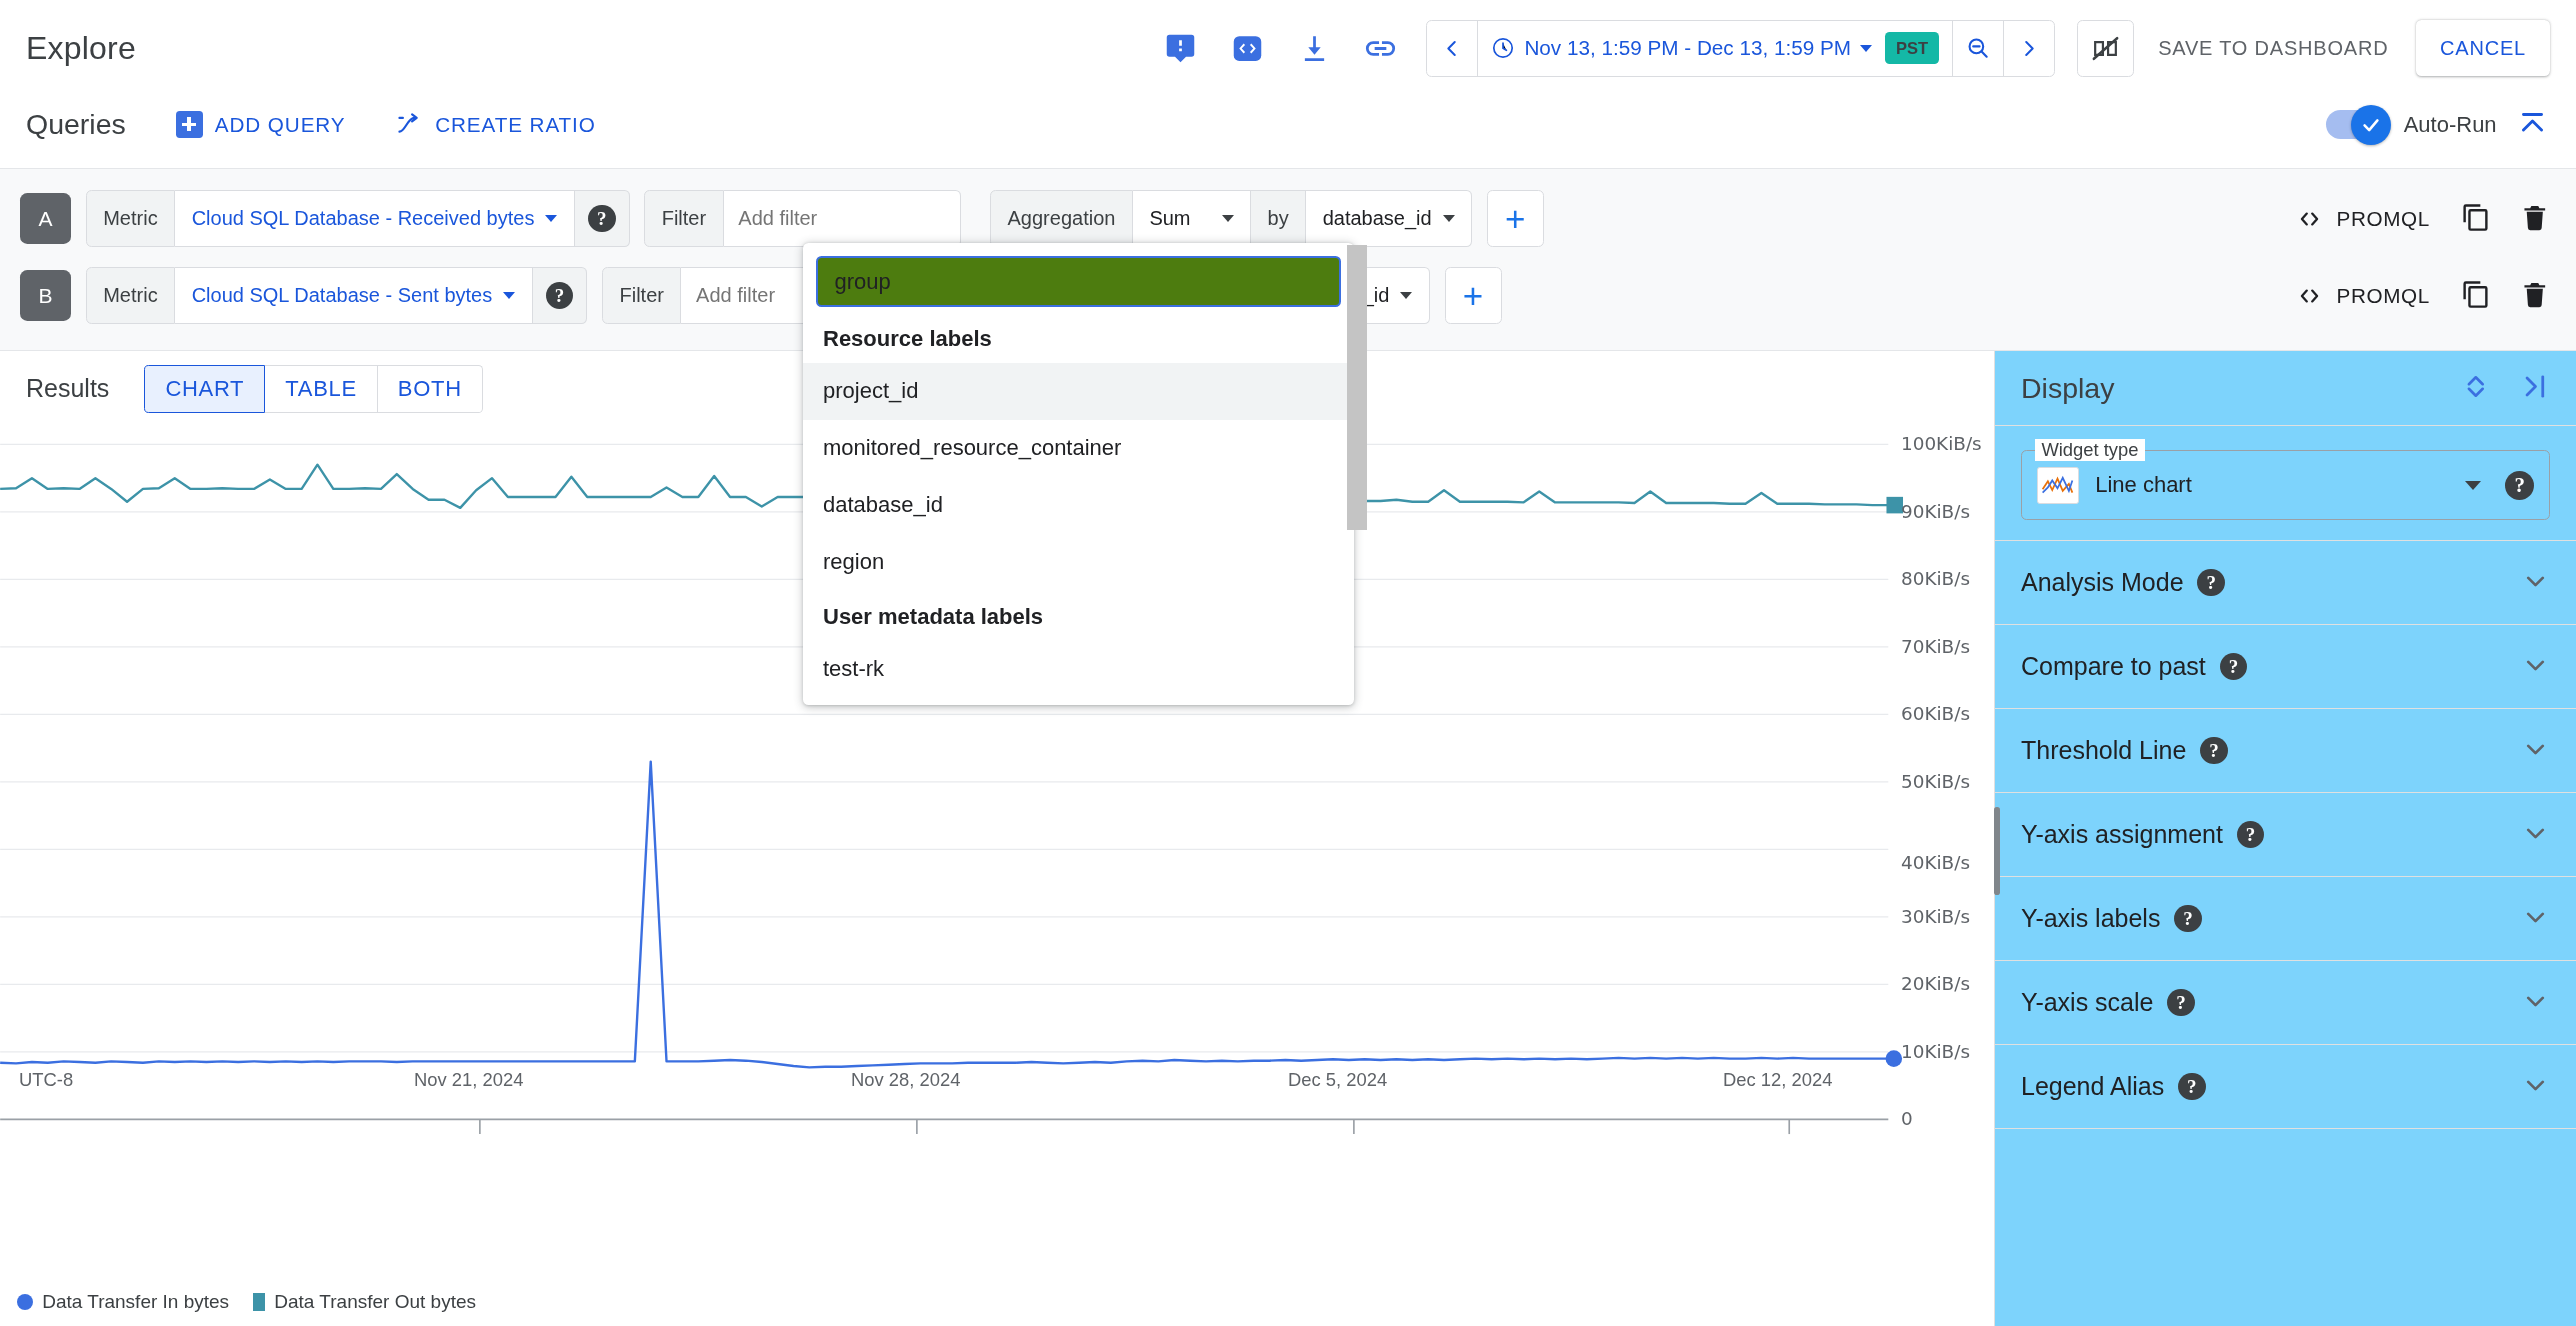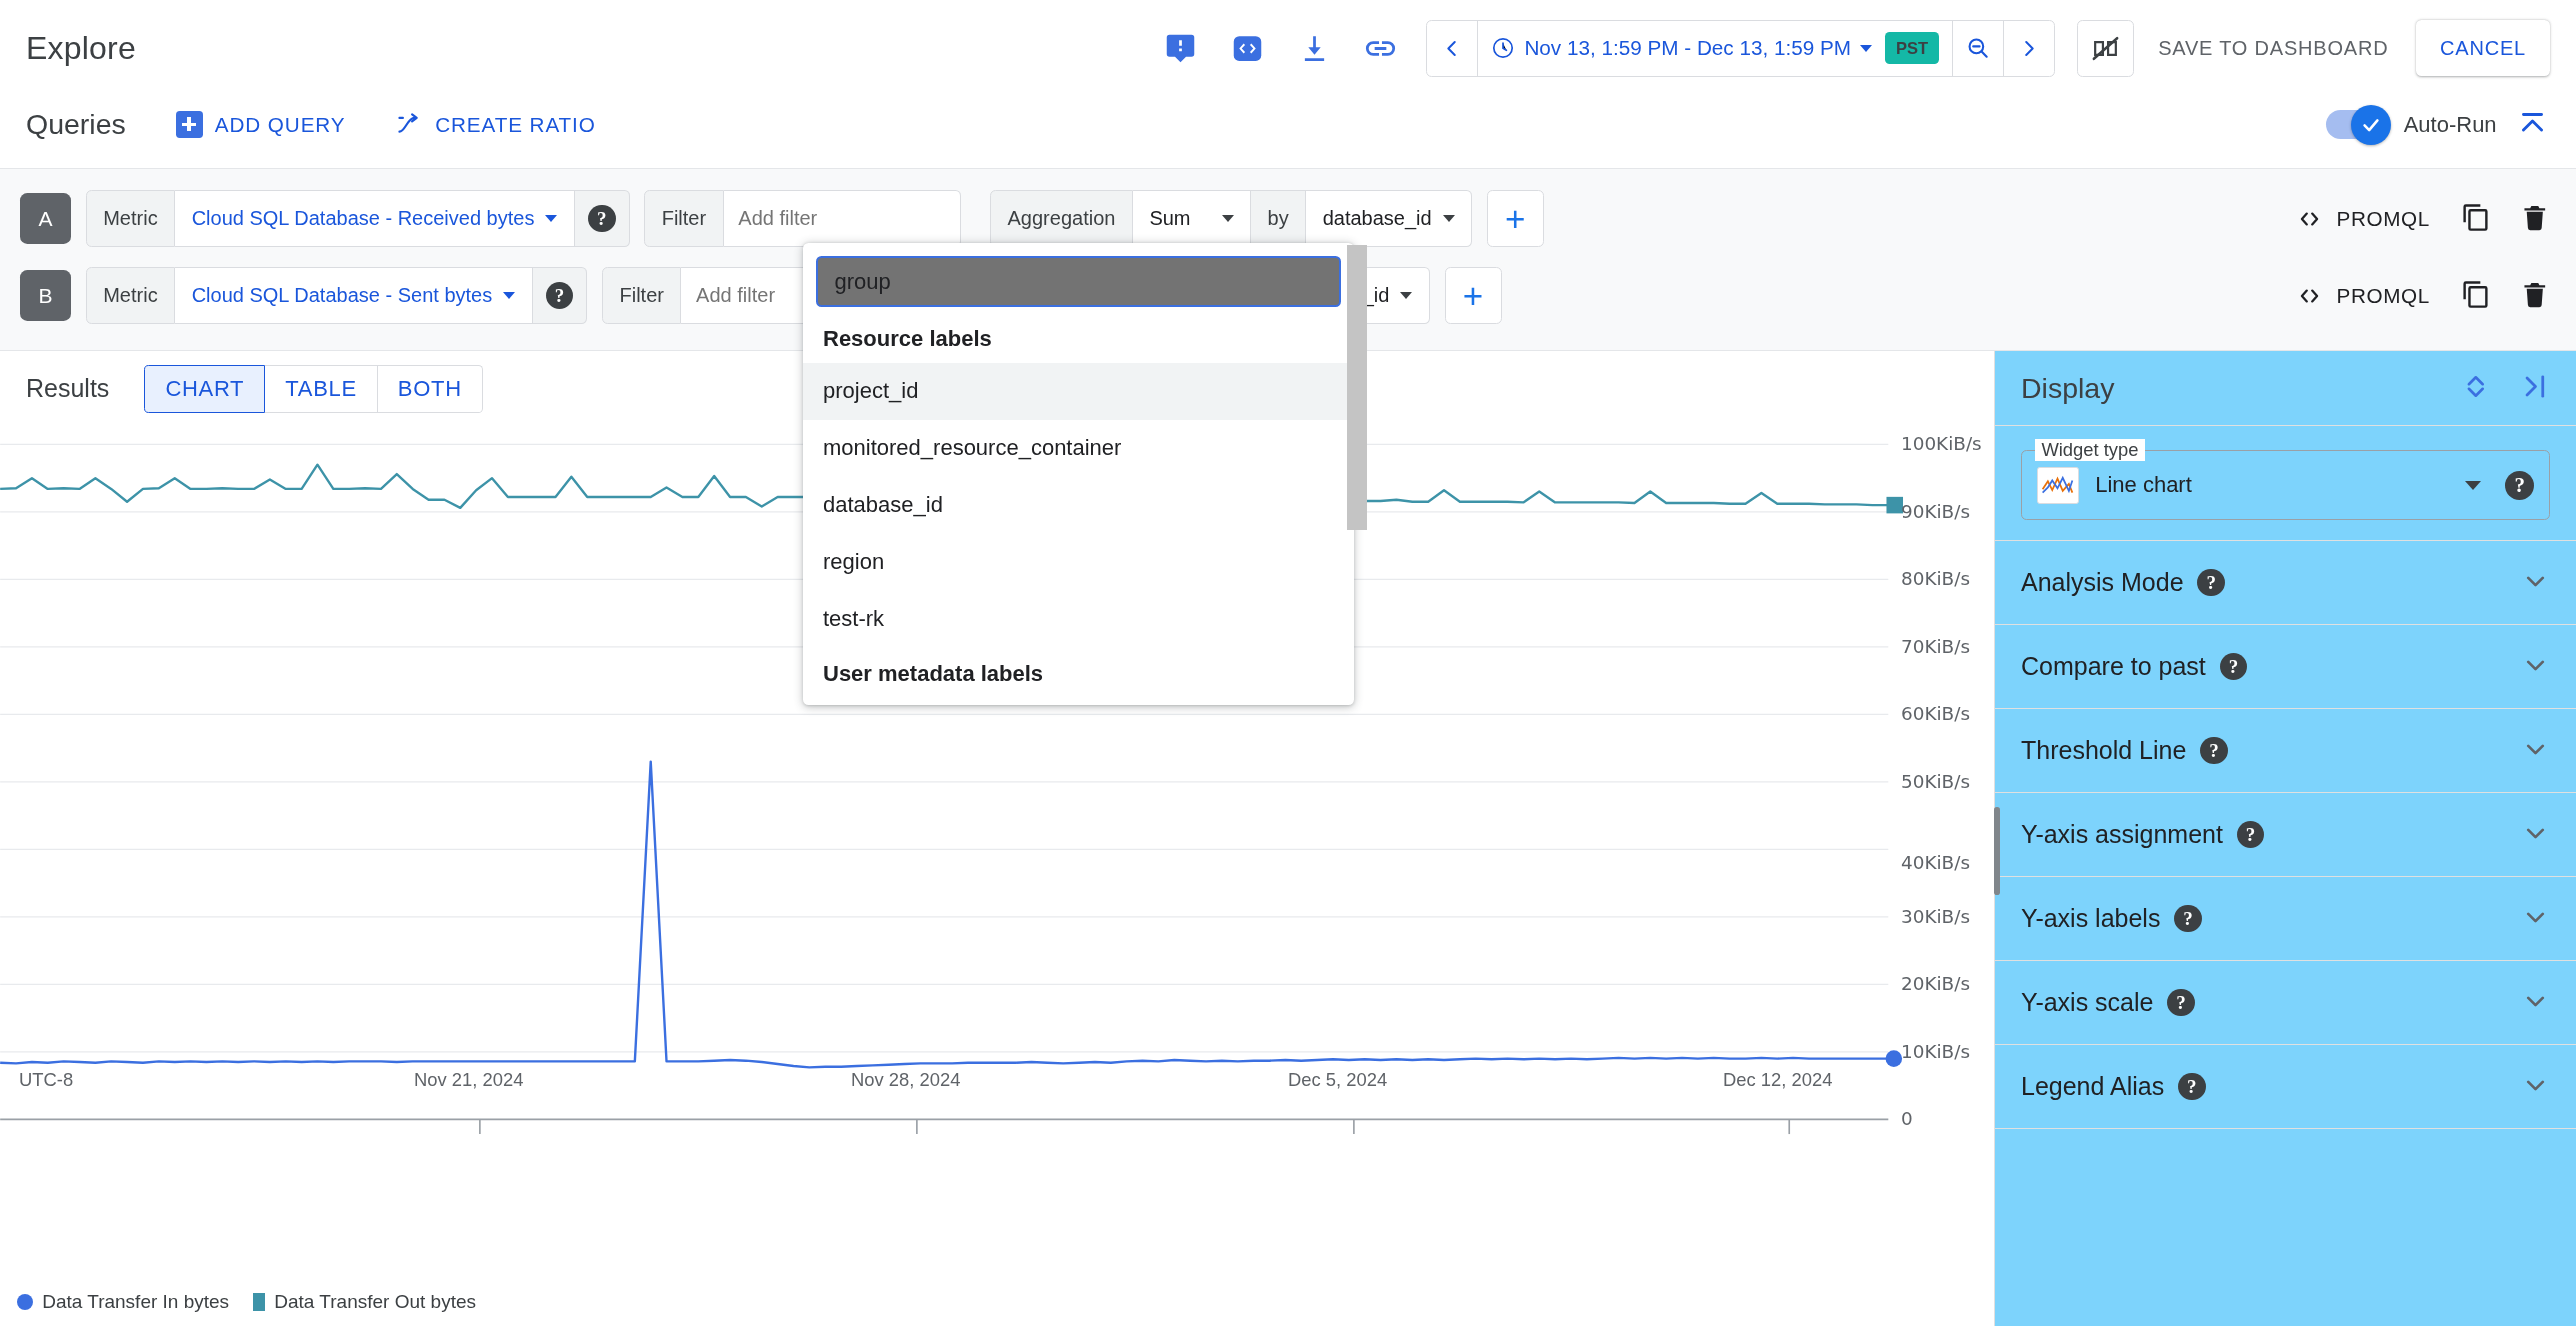--- a/index.html
+++ b/index.html
@@ -559,36 +559,36 @@
           </div>
         </div>
       <div class="scroll-ind" style="left:1994px; top:456px; height:88px;"></div>
     </div>
   </div>
 
   <div id="filter-dropdown" style="position:absolute; left:803px; top:243px; width:551px; background:#fff; border-radius:5.5px;
               box-shadow:0 1.8px 9.2px rgba(60,64,67,.32), 0 0.9px 2.8px rgba(60,64,67,.18); padding:0 0 7.3px 0; z-index:50;">
 
     <div style="padding:13px 13px 5.5px 13px;">
-      <div style="height:51px; border:2.8px solid #3b6fe0; border-radius:5.5px; background:#737373;
+      <div style="height:51px; border:2.8px solid #3b6fe0; border-radius:5.5px; background:#4d7c0f;
                   display:flex; align-items:center; padding:0 16.5px;">
         <span style="font-size:22px; color:#202124;">group</span>
       </div>
     </div>
 
     <div>
       <div style="padding:13px 20px 11px 20px; font-size:22px; font-weight:bold; color:#202124;">Resource labels</div>
       <div style="height:57px; display:flex; align-items:center; padding:0 20px; background:#f1f3f4; font-size:22px; color:#202124;">project_id</div>
       <div style="height:57px; display:flex; align-items:center; padding:0 20px; font-size:22px; color:#202124;">monitored_resource_container</div>
       <div style="height:57px; display:flex; align-items:center; padding:0 20px; font-size:22px; color:#202124;">database_id</div>
       <div style="height:57px; display:flex; align-items:center; padding:0 20px; font-size:22px; color:#202124;">region</div>
     </div>
 
     <div>
+      <div style="padding:13px 20px 11px 20px; font-size:22px; font-weight:bold; color:#202124;">User metadata labels</div>
       <div style="height:57px; display:flex; align-items:center; padding:0 20px; font-size:22px; color:#202124;">test-rk</div>
-      <div style="padding:13px 20px 11px 20px; font-size:22px; font-weight:bold; color:#202124;">User metadata labels</div>
     </div>
 
     <div style="position:absolute; right:-13px; top:1.8px; width:20px; height:285px; background:#c4c4c4;"></div>
   </div>
 
 </div>
 
 
 </body></html>

